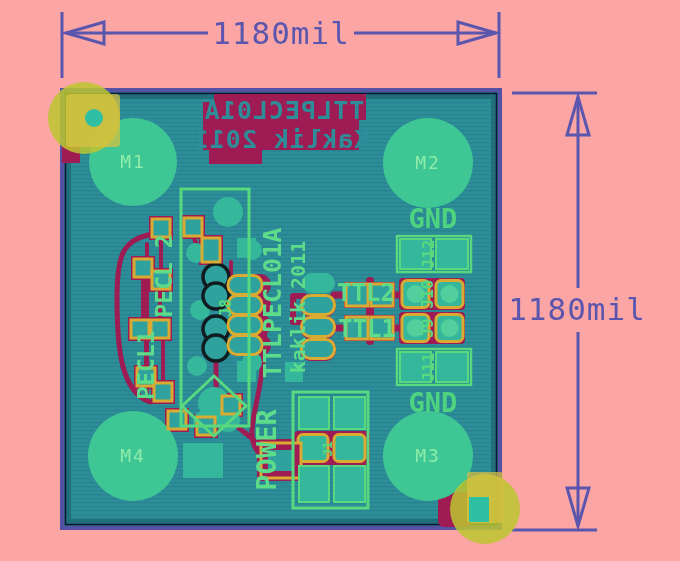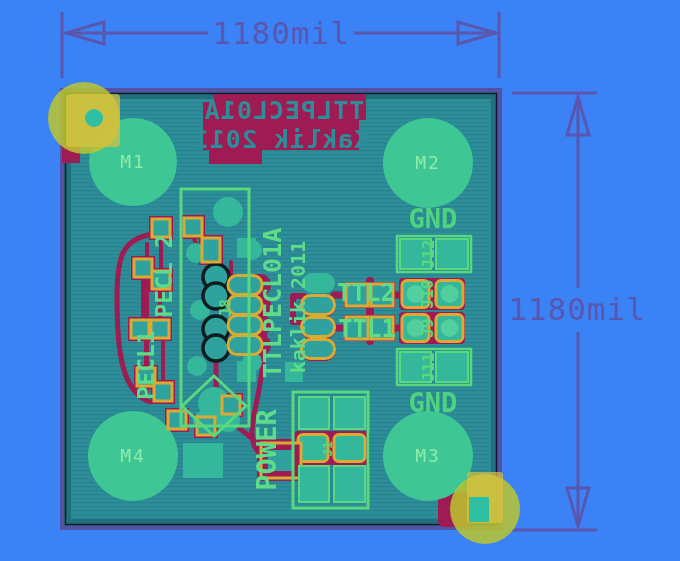--- a/index.html
+++ b/index.html
@@ -1,16 +1,16 @@
 <!DOCTYPE html>
 <html><head>
 <meta charset="utf-8">
 <style>
   html,body{margin:0;padding:0;background:#000;}
-  .stage{position:relative;width:680px;height:561px;background:#3b82f6;overflow:hidden;}
+  .stage{position:relative;width:680px;height:561px;background:#fca5a5;overflow:hidden;}
   svg text{font-family:"DejaVu Sans Mono","Liberation Mono",monospace;}
   .dimtext{fill:#5b56ad;font-size:31px;letter-spacing:1px;}
   .silktext{fill:#2d8e99;font-weight:bold;font-size:25px;letter-spacing:1px;}
   .gndtext{fill:#4ed47f;font-weight:bold;font-size:27px;}
   .nettext{fill:#5fdc8a;font-weight:bold;}
   .reftext{fill:#58d87f;font-weight:bold;}
   .mlabel{fill:#8deca8;font-size:18px;letter-spacing:2px;}
 </style>
 </head>
 <body>

